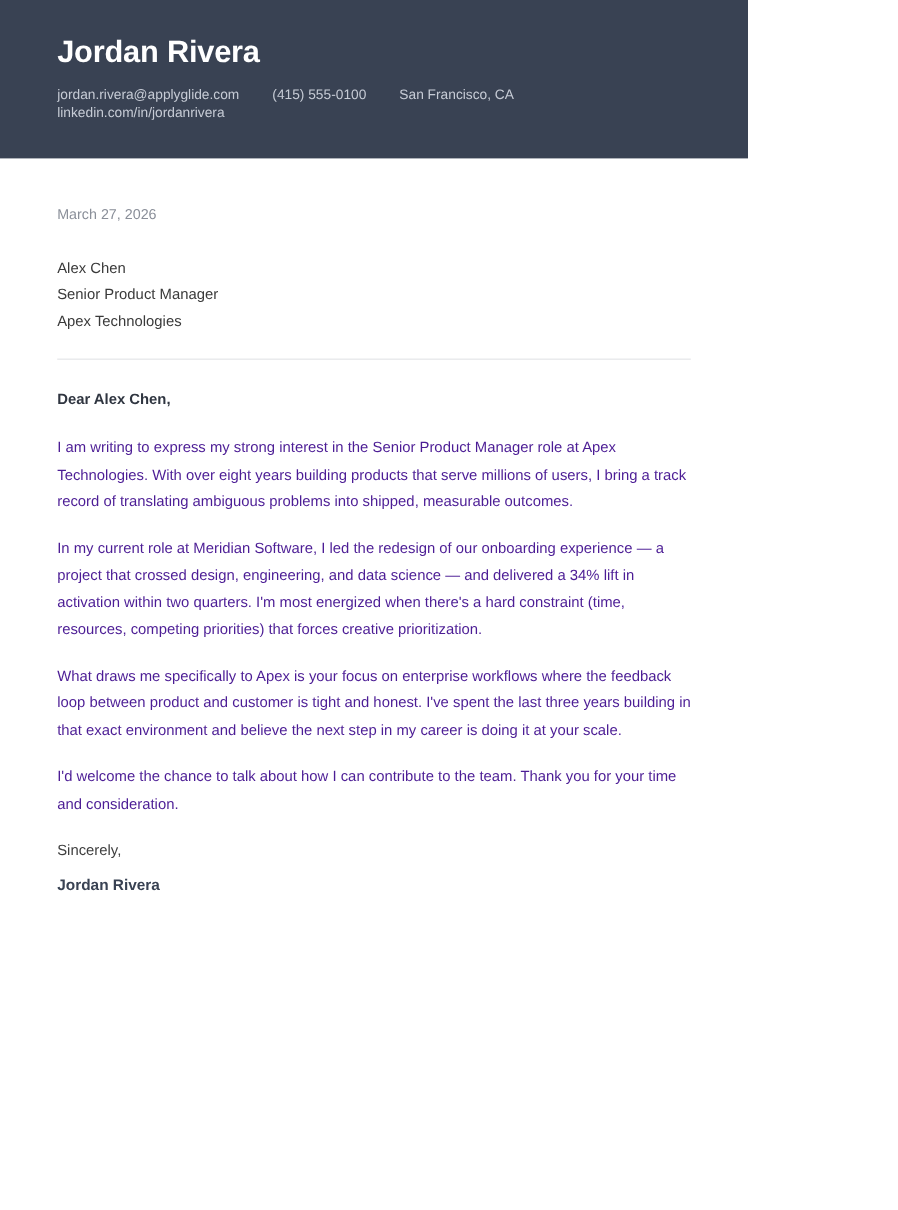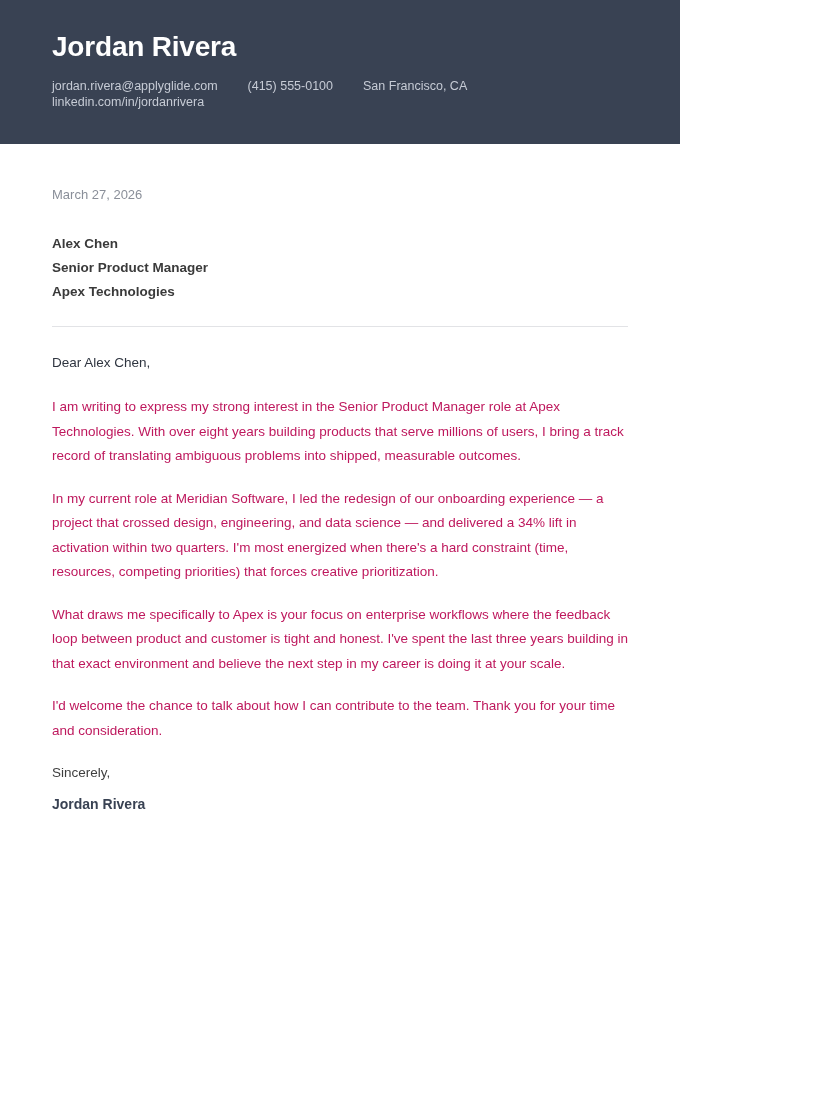--- a/index.html
+++ b/index.html
@@ -63,40 +63,39 @@
     margin: 0 0 28px 0;
   }
 
   .recipient-block {
     margin: 0 0 22px 0;
   }
   .recipient-line {
     color: #3a3a3a;
     font-size: 13.5px;
     line-height: 24px;
-    font-weight: bold;
   }
 
   .divider {
     border: 0;
     border-top: 1px solid #e2e3e6;
     margin: 0 0 26px 0;
     width: 100%;
   }
 
   .salutation {
     color: #2f3540;
     font-size: 13.5px;
-    font-weight: normal;
+    font-weight: bold;
     line-height: 1.5;
     margin: 0 0 22px 0;
   }
 
   .body-paragraph {
-    color: #be185d;
+    color: #4c1d95;
     font-size: 13.5px;
     line-height: 24.5px;
     margin: 0 0 18px 0;
     text-align: left;
   }
 
   .closing-block {
   }
   .closing-line {
     color: #3f3f3f;

